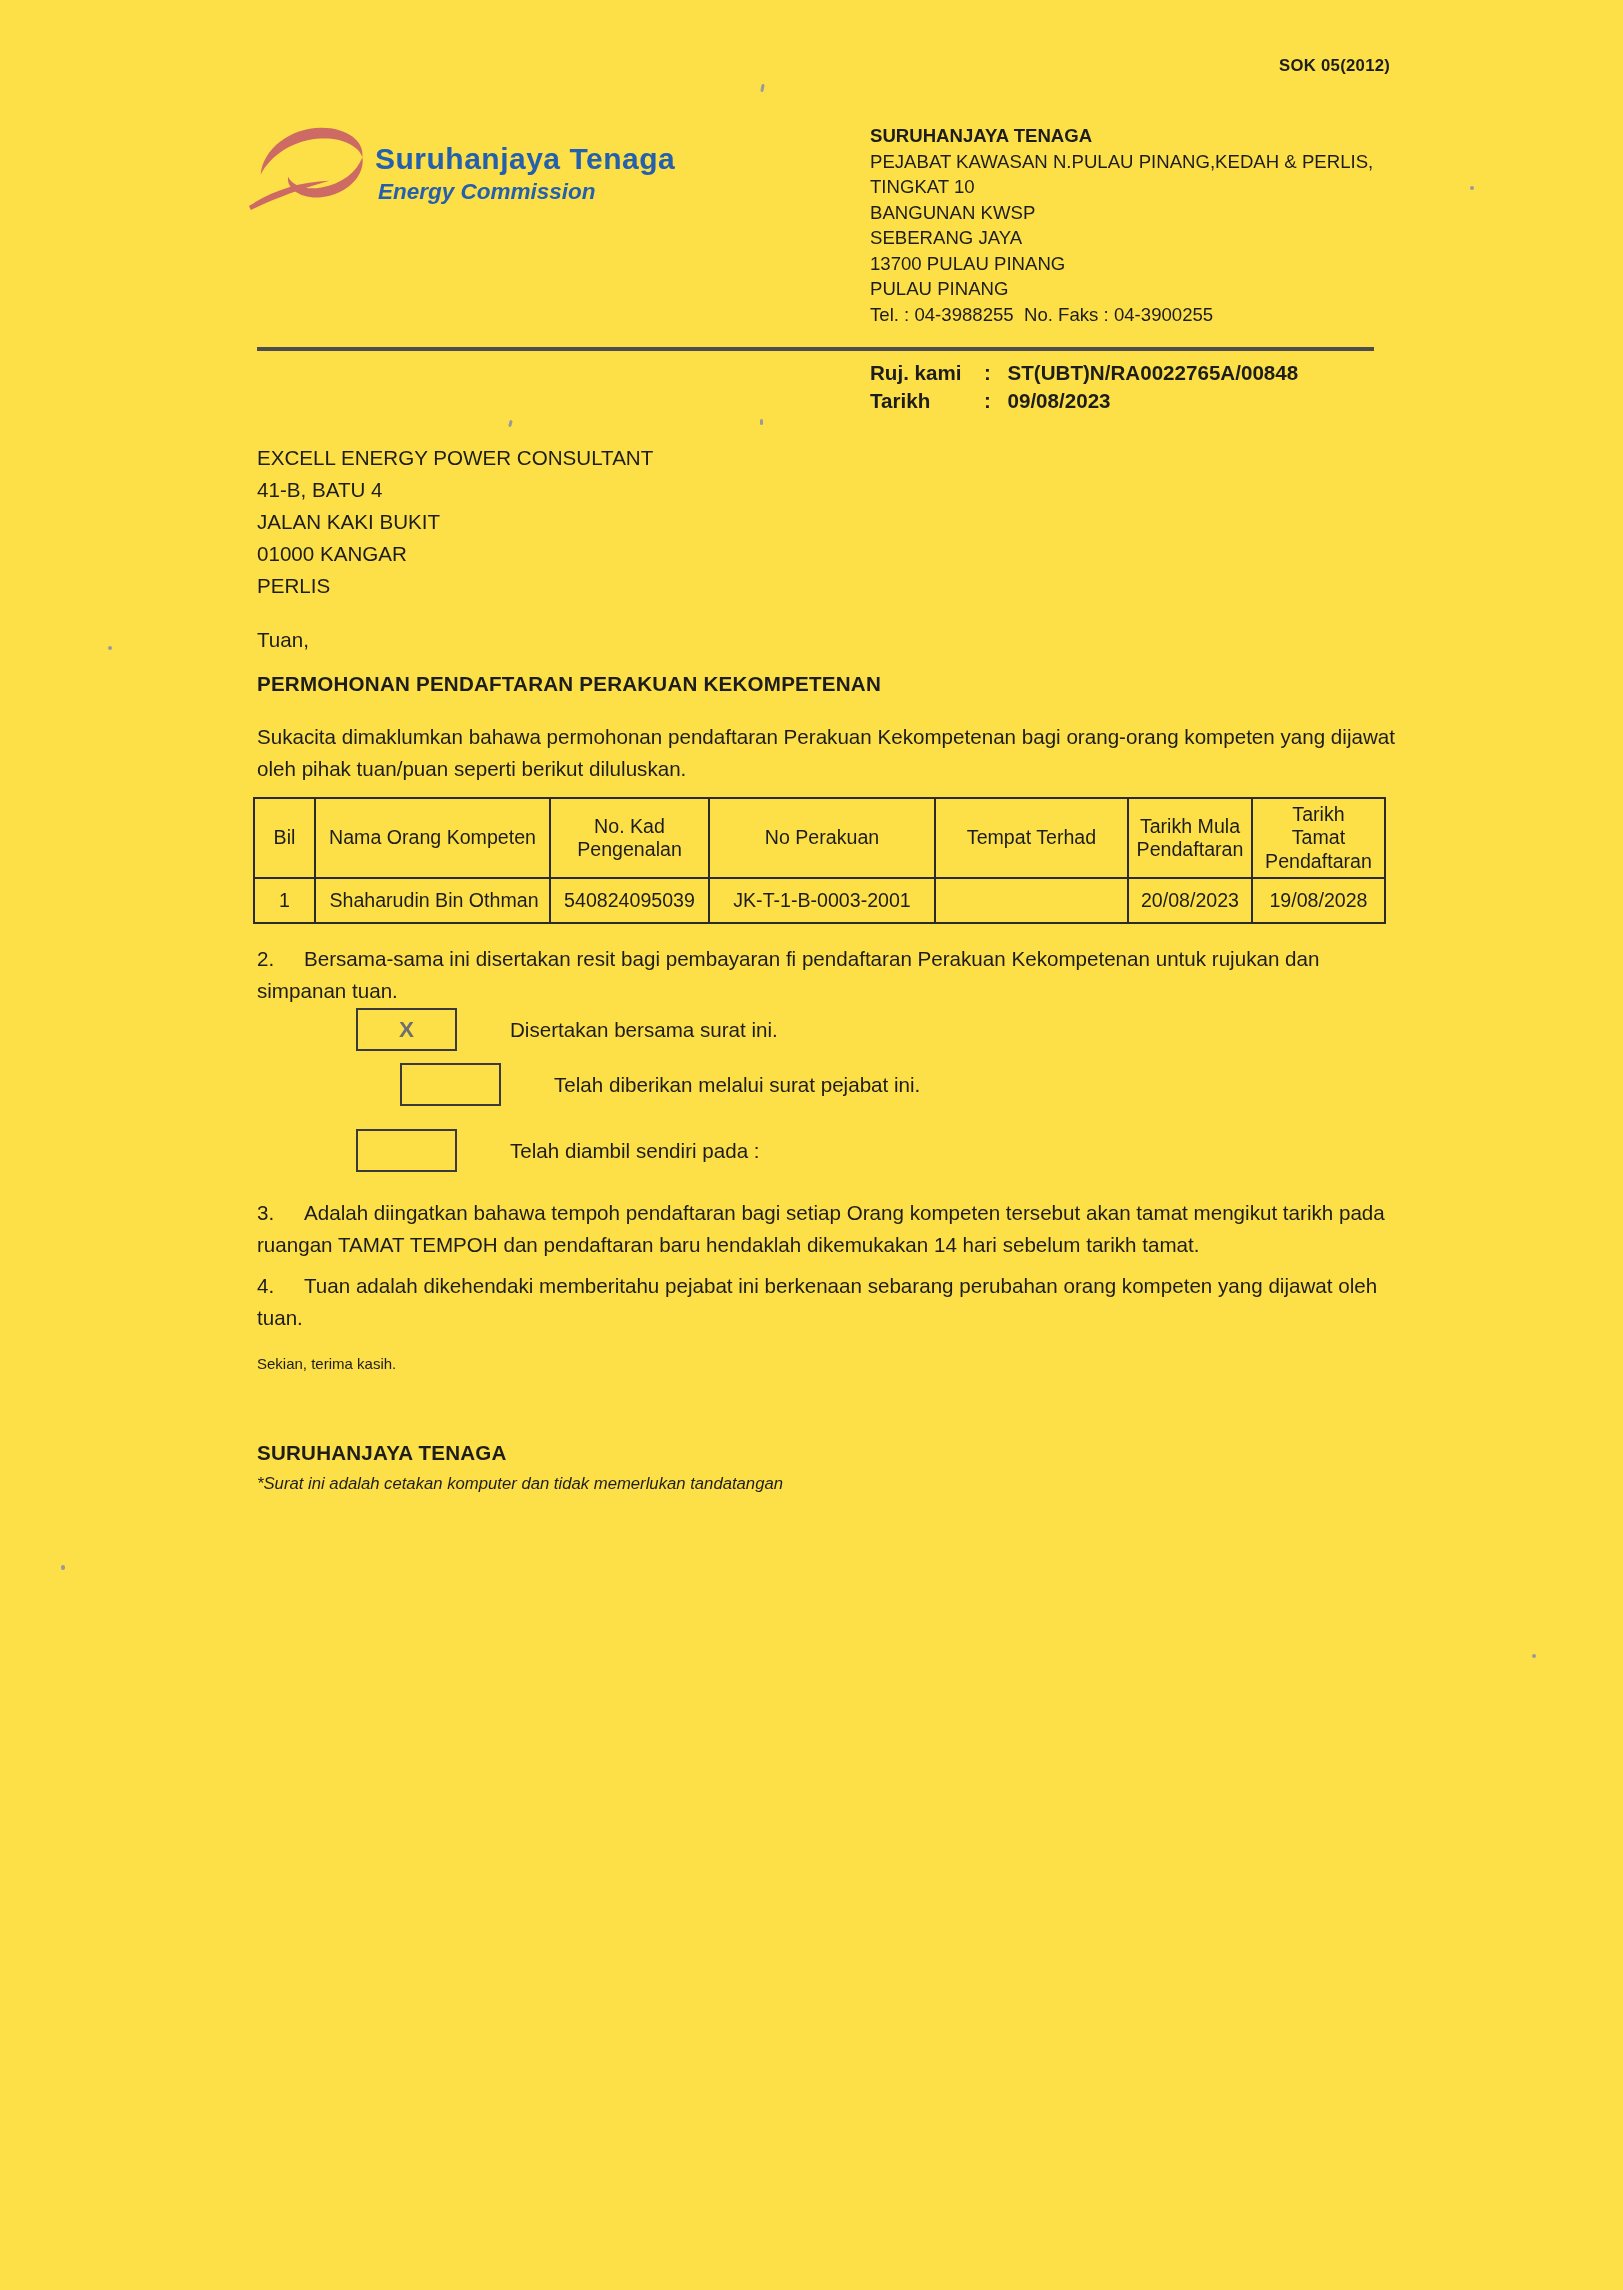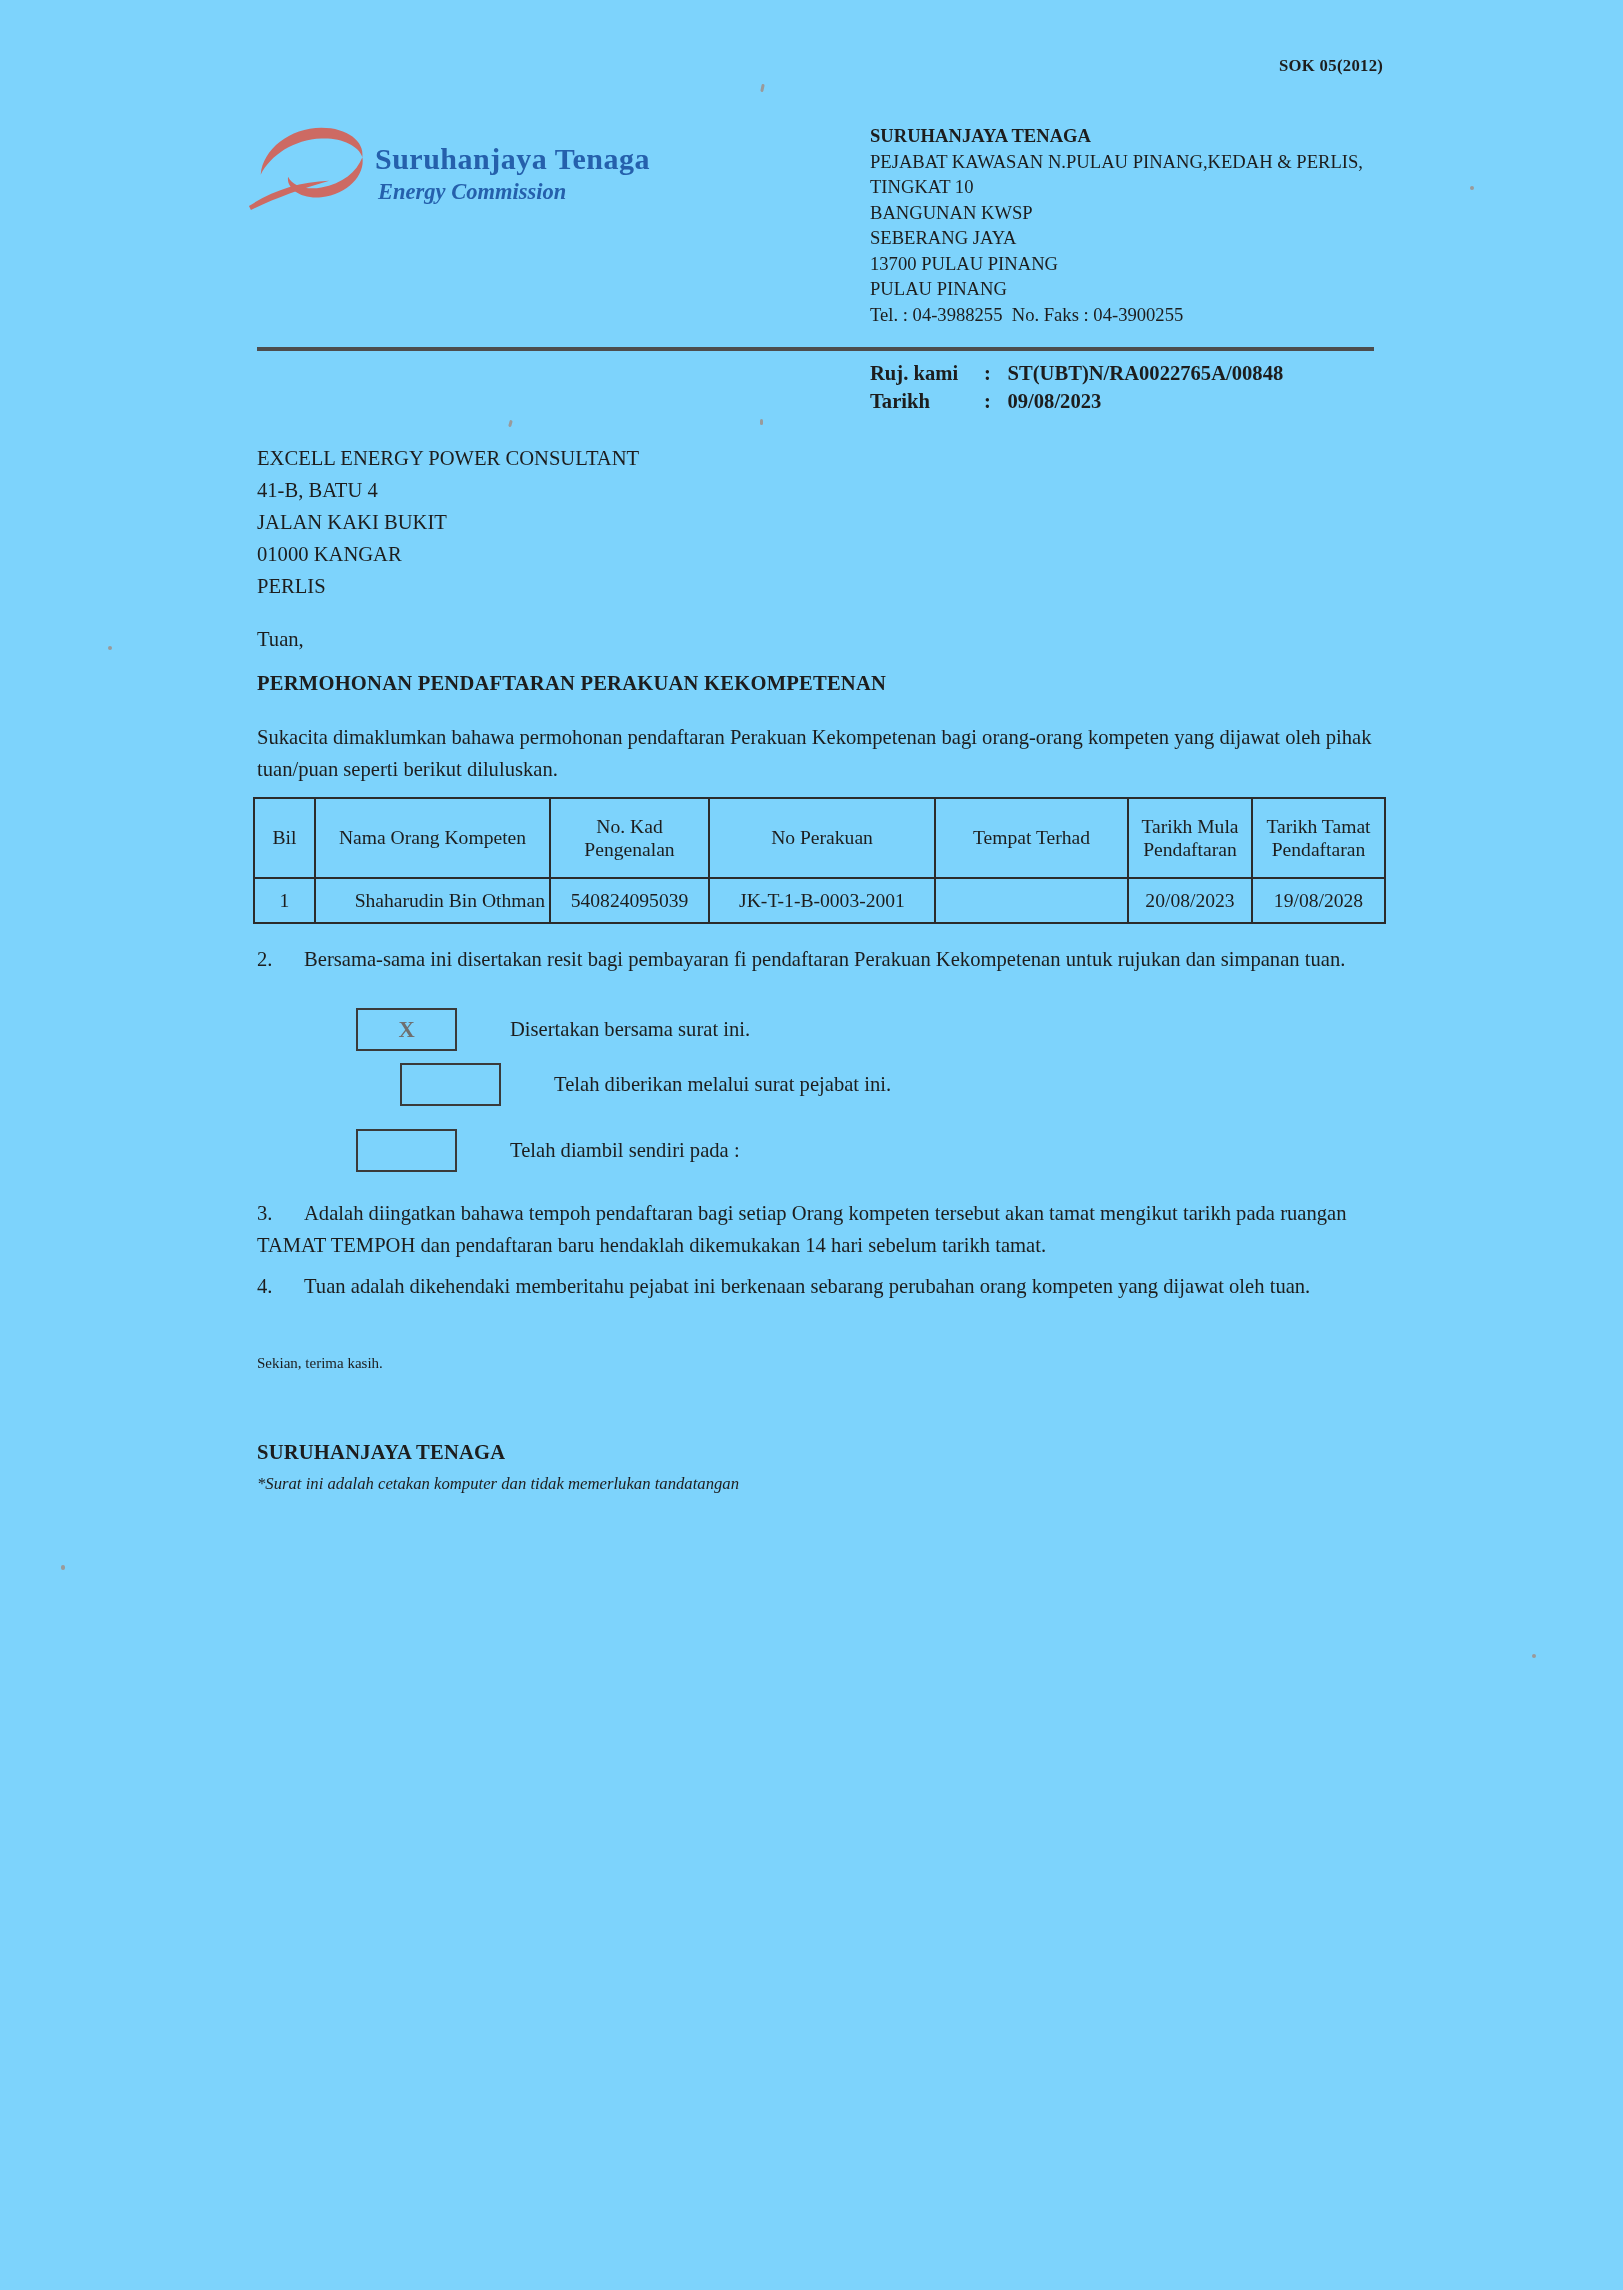--- a/index.html
+++ b/index.html
@@ -1,22 +1,22 @@
 <!DOCTYPE html>
 <html><head>
 <meta charset="utf-8">
 <style>
   html, body { margin: 0; padding: 0; background: #e8e8e8; }
   .page {
     position: relative;
     width: 1623px;
     height: 2291px;
     margin: 0 auto;
-    background: #7dd3fc;
-    font-family: Liberation Serif, serif;
+    background: #fde047;
+    font-family: Liberation Sans, sans-serif;
     color: #1d1d1d;
     overflow: hidden;
   }
   .abs { position: absolute; }
 
   
   .form-code { left: 1279px; top: 56px; font-size: 16.7px; font-weight: bold; letter-spacing: 0.3px; }
 
   
   .logo-swoosh { left: 247px; top: 116px; width: 133px; height: 100px; }
@@ -58,21 +58,21 @@
     font-size: 19.6px;
     font-weight: normal;
     padding: 2px 3.9px;
     line-height: 23.5px;
     text-align: center;
     overflow: hidden;
   }
   .reg-table th { height: 74px; vertical-align: middle; }
   .reg-table td { height: 39px; vertical-align: middle; }
   .reg-table .th-narrow { padding: 2px 11.8px; margin-left: 44px; }
-  .reg-table .cell-name { text-align: right; padding-left: 6.9px; }
+  .reg-table .cell-name { text-align: center; padding-left: 6.9px; }
 
   
   .chk-row { left: 356px; width: 784px; height: 43px; display: flex; align-items: center; }
   .chk-row-1 { top: 1008px; }
   .chk-row-2 { top: 1063px; margin-left: 44px; }
   .chk-row-3 { top: 1129px; }
   .chk-box {
     width: 97px; height: 39px;
     border: 2px solid #3a3a3a;
     display: flex; align-items: center; justify-content: center;

